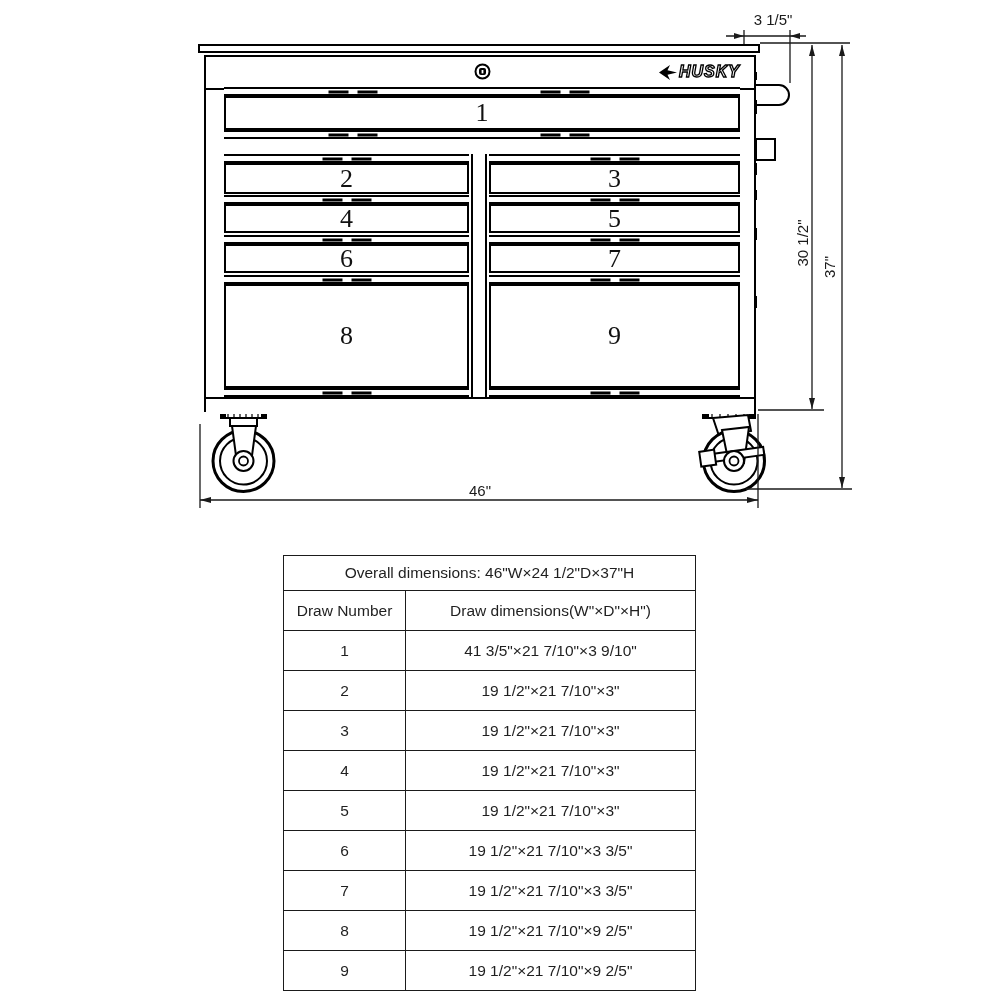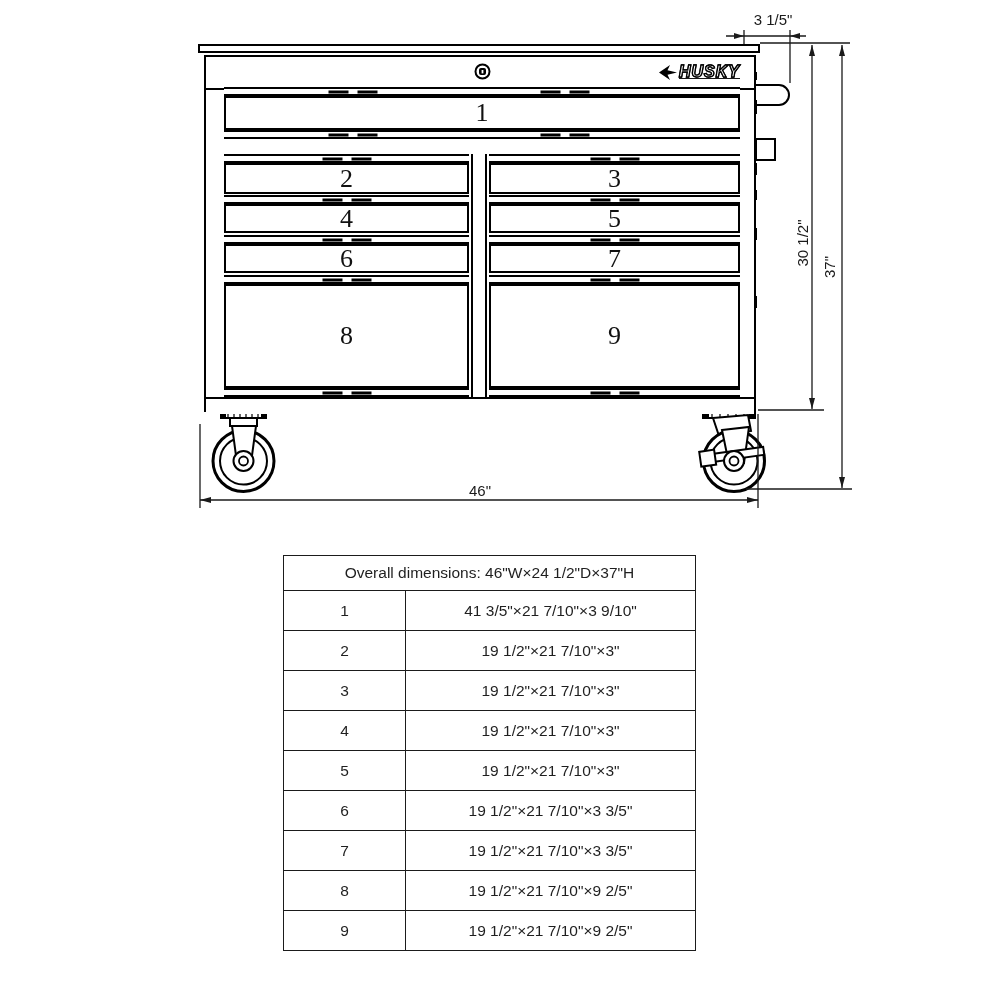--- a/index.html
+++ b/index.html
@@ -19,21 +19,21 @@
   .cab-body {
     position:absolute; left:204px; top:55px; width:552px; height:357px;
     border:2px solid #000; background:#fff;
   }
   .header-band {
     position:absolute; left:0; top:0; width:100%; height:33px;
     border-bottom:2px solid #000;
   }
   .lock { position:absolute; left:268px; top:6px; }
   .logo {
-    position:absolute; right:14px; top:6px; display:flex; align-items:center; gap:2px;text-decoration:underline;
+    position:absolute; right:14px; top:6px; display:flex; align-items:center; gap:2px;
   }
   .logo-text {
     font-family:"Liberation Sans", sans-serif;
     font-weight:bold; font-style:italic; font-size:16px; letter-spacing:1px;
     color:#fff; -webkit-text-stroke:1.3px #000; text-shadow:0 0 1px #000;
   }
   .strip {
     position:absolute; height:9px; border-top:2px solid #000; border-bottom:2px solid #000;
     background:#fff;
   }
@@ -286,20 +286,24 @@
 
   <table class="spec">
     <colgroup>
         <col class="c1">
         <col class="c2">
       </colgroup>
     <tbody>
         <tr class="row-overall">
       <td colspan="2">Overall dimensions: 46"W×24 1/2"D×37"H</td>
     </tr>
+    <tr class="row-head">
+      <th>Draw Number</th>
+      <th>Draw dimensions(W"×D"×H")</th>
+    </tr>
     <tr class="row-data">
       <td>1</td>
       <td>41 3/5"×21 7/10"×3 9/10"</td>
     </tr>
     <tr class="row-data">
       <td>2</td>
       <td>19 1/2"×21 7/10"×3"</td>
     </tr>
     <tr class="row-data">
       <td>3</td>

